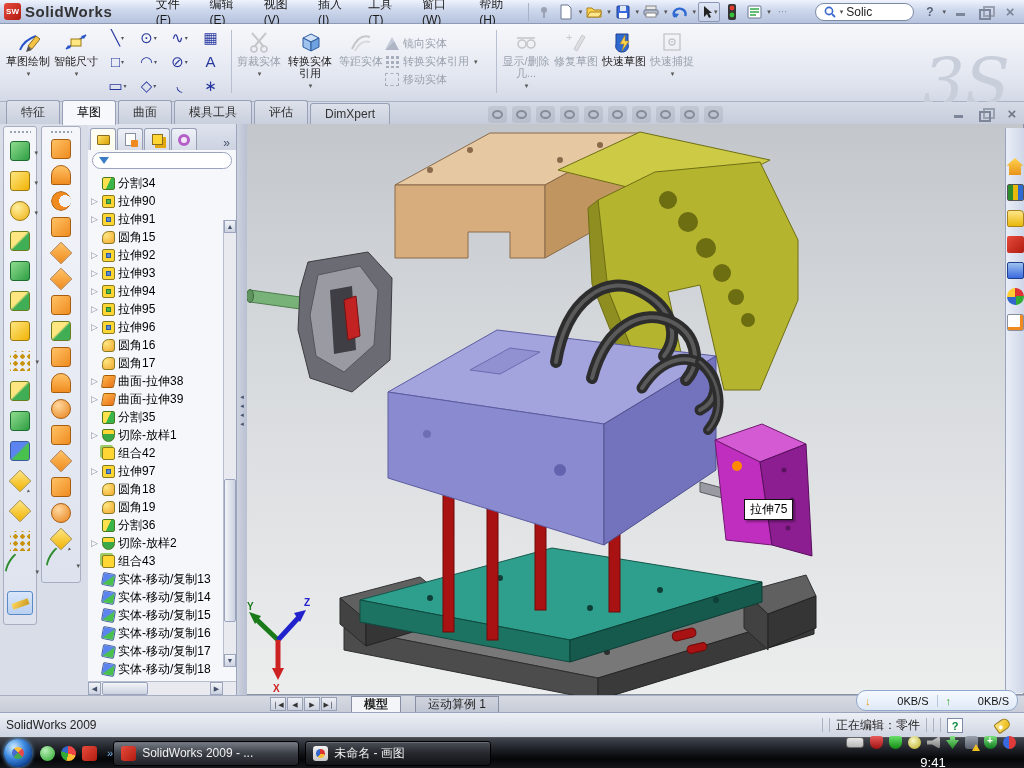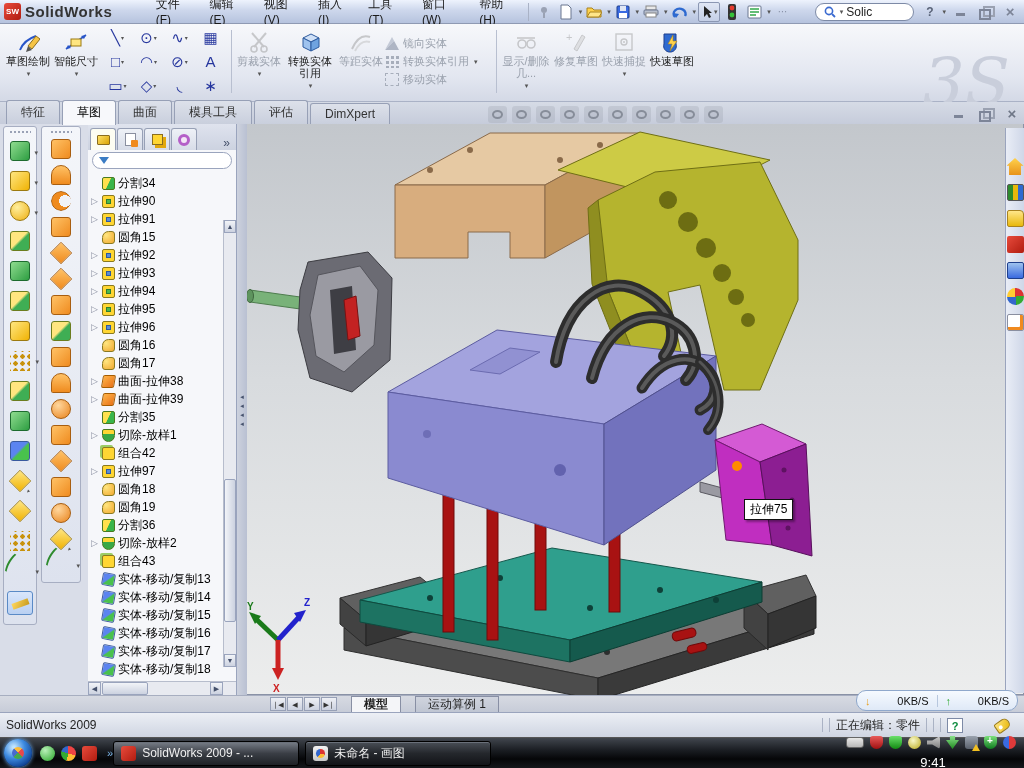--- a/index.html
+++ b/index.html
@@ -457,39 +457,39 @@
     </div>
     <div class="cmdbtn disabled">
       <span class="ci">
           <svg width="20" height="22">
             <text x="0" y="10" font-size="11" fill="#8a93a8">+</text>
             <path d="M8 18 L16 4 l3 2 L11 20 z" fill="#c3c9d6" stroke="#8a93a8"></path>
           </svg>
         </span>
       <span class="lbl">修复草图</span>
     </div>
+    <div class="cmdbtn">
+      <span class="ci">
+          <svg width="22" height="22">
+            <path d="M3 3 h12 v10 a6 6 0 0 1 -6 8 a6 6 0 0 1 -6 -8 z" fill="#2e6ad0" stroke="#1f3f8c"></path>
+            <path d="M12 4 l-5 9 h4 l-2 7 7 -10 h-4 z" fill="#ffd24d" stroke="#a8821f" stroke-width=".6"></path>
+          </svg>
+        </span>
+      <span class="lbl">快速草图</span>
+    </div>
     <div class="cmdbtn disabled">
       <span class="ci">
           <svg width="20" height="20">
             <rect x="2" y="2" width="16" height="16" fill="none" stroke="#8a93a8" stroke-width="1.4"></rect>
             <circle cx="10" cy="10" r="3" fill="none" stroke="#8a93a8" stroke-width="1.4"></circle>
             <circle cx="10" cy="10" r="1" fill="#8a93a8"></circle>
           </svg>
         </span>
       <span class="lbl">快速捕捉</span>
       <span class="ddv">▾</span>
-    </div>
-    <div class="cmdbtn">
-      <span class="ci">
-          <svg width="22" height="22">
-            <path d="M3 3 h12 v10 a6 6 0 0 1 -6 8 a6 6 0 0 1 -6 -8 z" fill="#2e6ad0" stroke="#1f3f8c"></path>
-            <path d="M12 4 l-5 9 h4 l-2 7 7 -10 h-4 z" fill="#ffd24d" stroke="#a8821f" stroke-width=".6"></path>
-          </svg>
-        </span>
-      <span class="lbl">快速草图</span>
     </div>
   </div>
 
   <div class="rtabs">
 
   <span class="rtab">特征</span>
       <span class="rtab active">草图</span>
       <span class="rtab">曲面</span>
       <span class="rtab">模具工具</span>
       <span class="rtab">评估</span>

